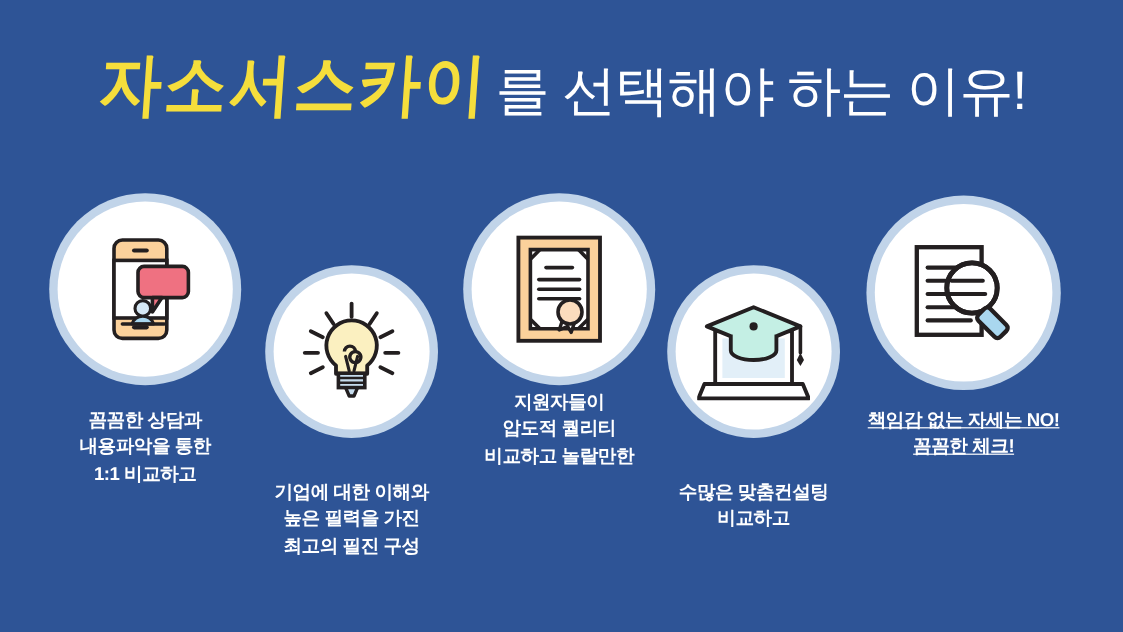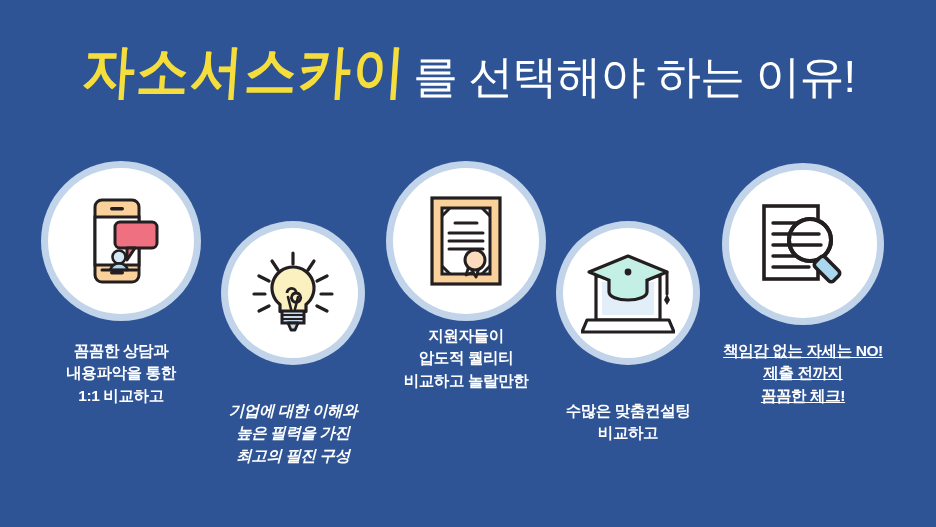--- a/index.html
+++ b/index.html
@@ -140,21 +140,21 @@
 
         <rect x="32" y="61" width="22" height="12" fill="#c6dced" stroke="#231f20" stroke-width="3"></rect>
         <line x1="32" y1="65" x2="54" y2="65" stroke="#231f20" stroke-width="2"></line>
         <line x1="32" y1="69" x2="54" y2="69" stroke="#231f20" stroke-width="2"></line>
 
         <path d="M38 73 L48 73 L45 80 L41 80 Z" fill="#c6dced" stroke="#231f20" stroke-width="2.8" stroke-linejoin="round"></path>
       </svg>
     </span>
   </div>
 
-  <div class="caption" style="left:195px; top:400px; width:196px;font-style:italic;">
+  <div class="caption" style="left:195px; top:400px; width:196px;">
     <div>기업에 대한 이해와</div>
     <div>높은 필력을 가진</div>
     <div>최고의 필진 구성</div>
   </div>
 
   <div class="circle" style="left:393px; top:168px; width:146px; height:146px;">
     <span>
       <svg width="76" height="92" viewBox="0 0 76 92">
 
         <rect x="4" y="3" width="68" height="86" fill="#fbd19b" stroke="#231f20" stroke-width="3.2"></rect>
@@ -224,17 +224,16 @@
         <line x1="34" y1="45" x2="64" y2="45" stroke="#231f20" stroke-width="3.4" stroke-linecap="round"></line>
         <circle cx="53" cy="40" r="21" fill="none" stroke="#231f20" stroke-width="4"></circle>
 
         <rect x="63" y="56" width="14" height="26" rx="3.5" ry="3.5" transform="rotate(-45 70 69)" fill="#a9d7ef" stroke="#231f20" stroke-width="3.6"></rect>
       </svg>
     </span>
   </div>
 
   <div class="caption" style="left:703px; top:340px; width:200px;text-decoration:underline;">
     <div>책임감 없는 자세는 NO!</div>
-    <div>제출 전까지</div>
     <div>꼼꼼한 체크!</div>
   </div>
 
 </div>
 
 </body></html>

